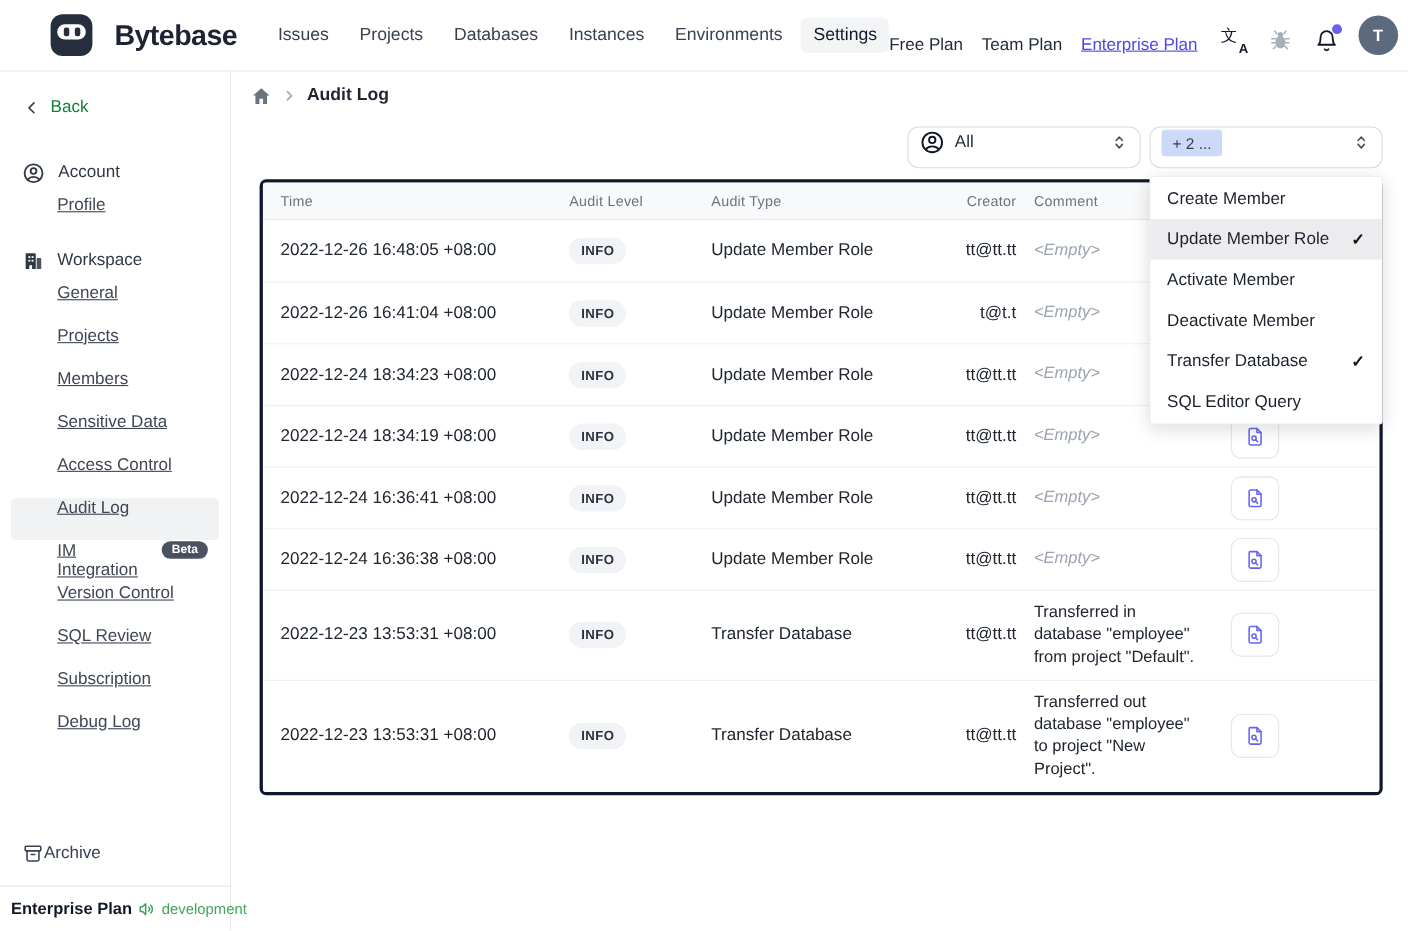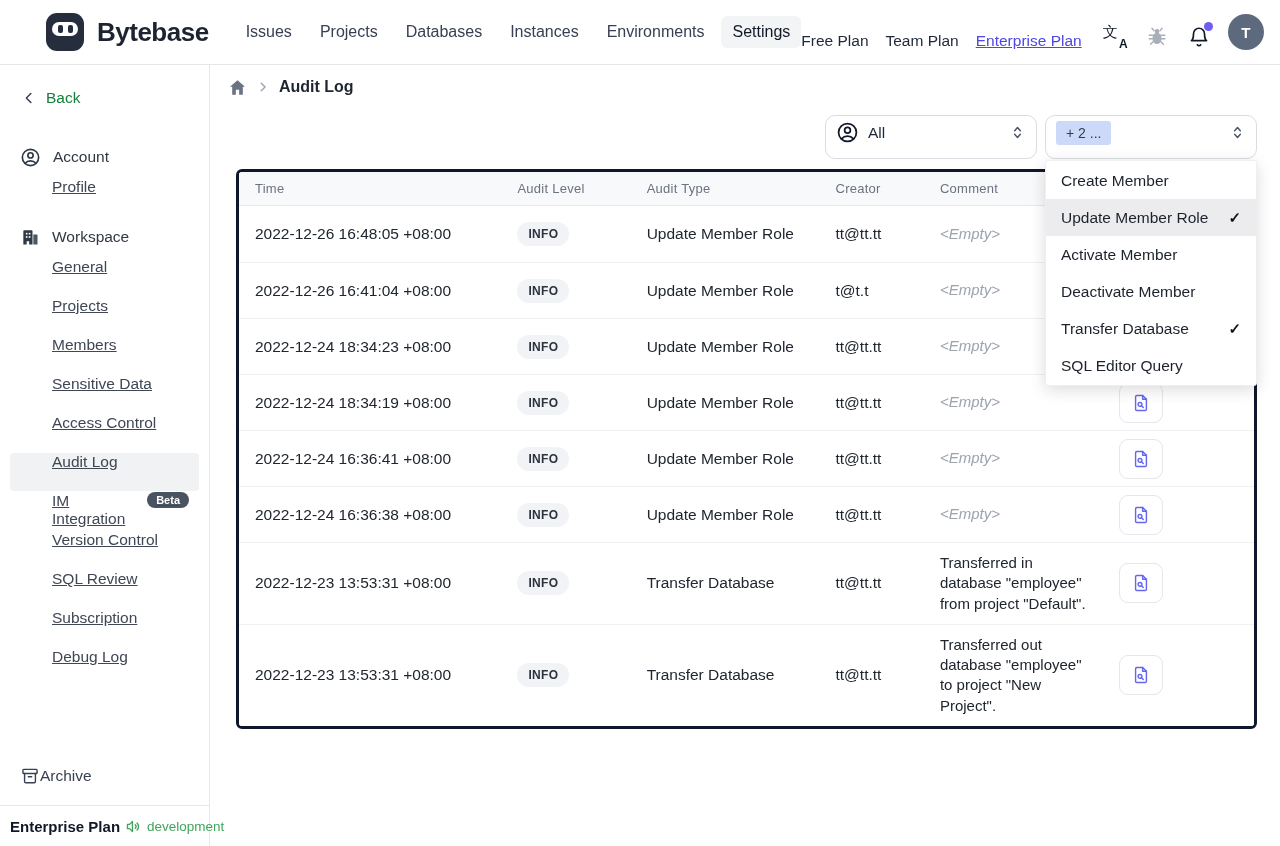--- a/index.html
+++ b/index.html
@@ -3,21 +3,21 @@
 <meta charset="utf-8">
 <style>
   * { margin:0; padding:0; box-sizing:border-box; }
   html,body { width:1280px; height:846px; overflow:hidden; background:#fff;
     font-family:"Liberation Sans", sans-serif; color:#1f2937; }
   body { position:relative; display:flex; flex-direction:column; }
 
   
   .topbar { height:65px; flex:0 0 65px; display:flex; align-items:center;
     border-bottom:1px solid #e5e7eb; padding:0 20px 0 14px; background:#fff; }
-  .logo { display:flex; align-items:center; gap:13px; cursor:pointer;padding-left:32px; }
+  .logo { display:flex; align-items:center; gap:20px; cursor:pointer;padding-left:32px; }
   .logo-mark { width:38px; height:38px; background:#262e3e; border-radius:11px;
     display:flex; justify-content:center; align-items:flex-start; }
   .goggles { margin-top:9px; width:26px; height:14px; background:#fff; border-radius:7px;
     display:flex; justify-content:center; align-items:center; gap:5px; }
   .eye { width:5px; height:8px; background:#262e3e; border-radius:2px; display:block; }
   .wordmark { font-size:26px; font-weight:800; color:#1d2330; letter-spacing:-0.5px; }
 
   .mainnav { display:flex; align-items:center; gap:6px; margin-left:26px; }
   .nav-item { padding:7px 11px; font-size:16px; color:#374151; border-radius:6px; cursor:pointer; white-space:nowrap; }
   .nav-item.active { background:#f3f4f6; color:#111827; }
@@ -60,34 +60,34 @@
   .footer-plan { font-size:15px; font-weight:700; color:#111827; white-space:nowrap; }
   .footer-env { font-size:13.5px; color:#3fa55b; white-space:nowrap; }
 
   
   .main { flex:1; min-width:0; padding-top:8px; }
   .breadcrumb { display:flex; align-items:center; gap:9px; padding-left:18px; height:28px; }
   .crumb-page { font-size:16px; font-weight:600; color:#1f2530; }
   .crumb-sep { color:#9ca3af; display:flex; align-items:center; }
 
   .filter-row { display:flex; justify-content:flex-end; gap:8px; padding-right:23px; margin-top:14px; }
-  .select { width:212px; height:44px; border:1px solid #d9dce1; border-radius:10px; background:#fff;
+  .select { width:212px; height:38px; border:1px solid #d9dce1; border-radius:10px; background:#fff;
     display:flex; align-items:center; padding:0 10px 9px 10px; gap:9px; cursor:pointer; }
   .select .value { font-size:15.5px; color:#1f2937; }
   .select .spacer { flex:1; }
   .tag-pill { background:#cdd9f8; color:#333d4e; font-size:14px; padding:4px 10px; border-radius:3px; }
 
   
   .audit-table { margin:10px 23px 0 26px; border:3px solid #0f172a; border-radius:6px; overflow:hidden; }
   .thead { display:flex; background:#f8f9fb; border-bottom:1px solid #e6e8eb; height:34px; align-items:center; }
   .th { font-size:13px; color:#6b7280; font-weight:500; letter-spacing:0.02em; padding-left:16px; }
   .trow { display:flex; align-items:center; min-height:56px; background:#fff; }
   .trow + .trow { border-top:1px solid #eef0f3; }
   .td { padding-left:16px; font-size:15.5px; color:#20262f; }
-  .c0{width:264px;} .c1{width:130px;} .c2{width:190px;} .c3{width:105px;} .c4{width:180px;} .c5{width:152px;}
+  .c0{width:264px;} .c1{width:130px;} .c2{width:190px;} .c3{width:105px;text-align:right;} .c4{width:180px;} .c5{width:152px;}
   .td.c4 { padding:10px 8px 10px 16px; line-height:1.35; font-size:15px; }
   .badge-info { display:inline-block; background:#f2f3f6; color:#2b323d; font-size:12px;
     font-weight:600; padding:5px 11px; border-radius:999px; letter-spacing:0.03em; }
   .comment-text.empty { color:#9ca3af; font-style:italic; }
   .payload-btn { width:44px; height:40px; background:#fff; border:1px solid #e4e6ea; border-radius:9px;
     display:flex; align-items:center; justify-content:center; cursor:pointer; }
 
   
   .type-menu { position:absolute; top:160px; right:23px; width:212px; background:#fff;
     border:1px solid #efefef; border-radius:3px; box-shadow:0 4px 16px rgba(0,0,0,0.14);

